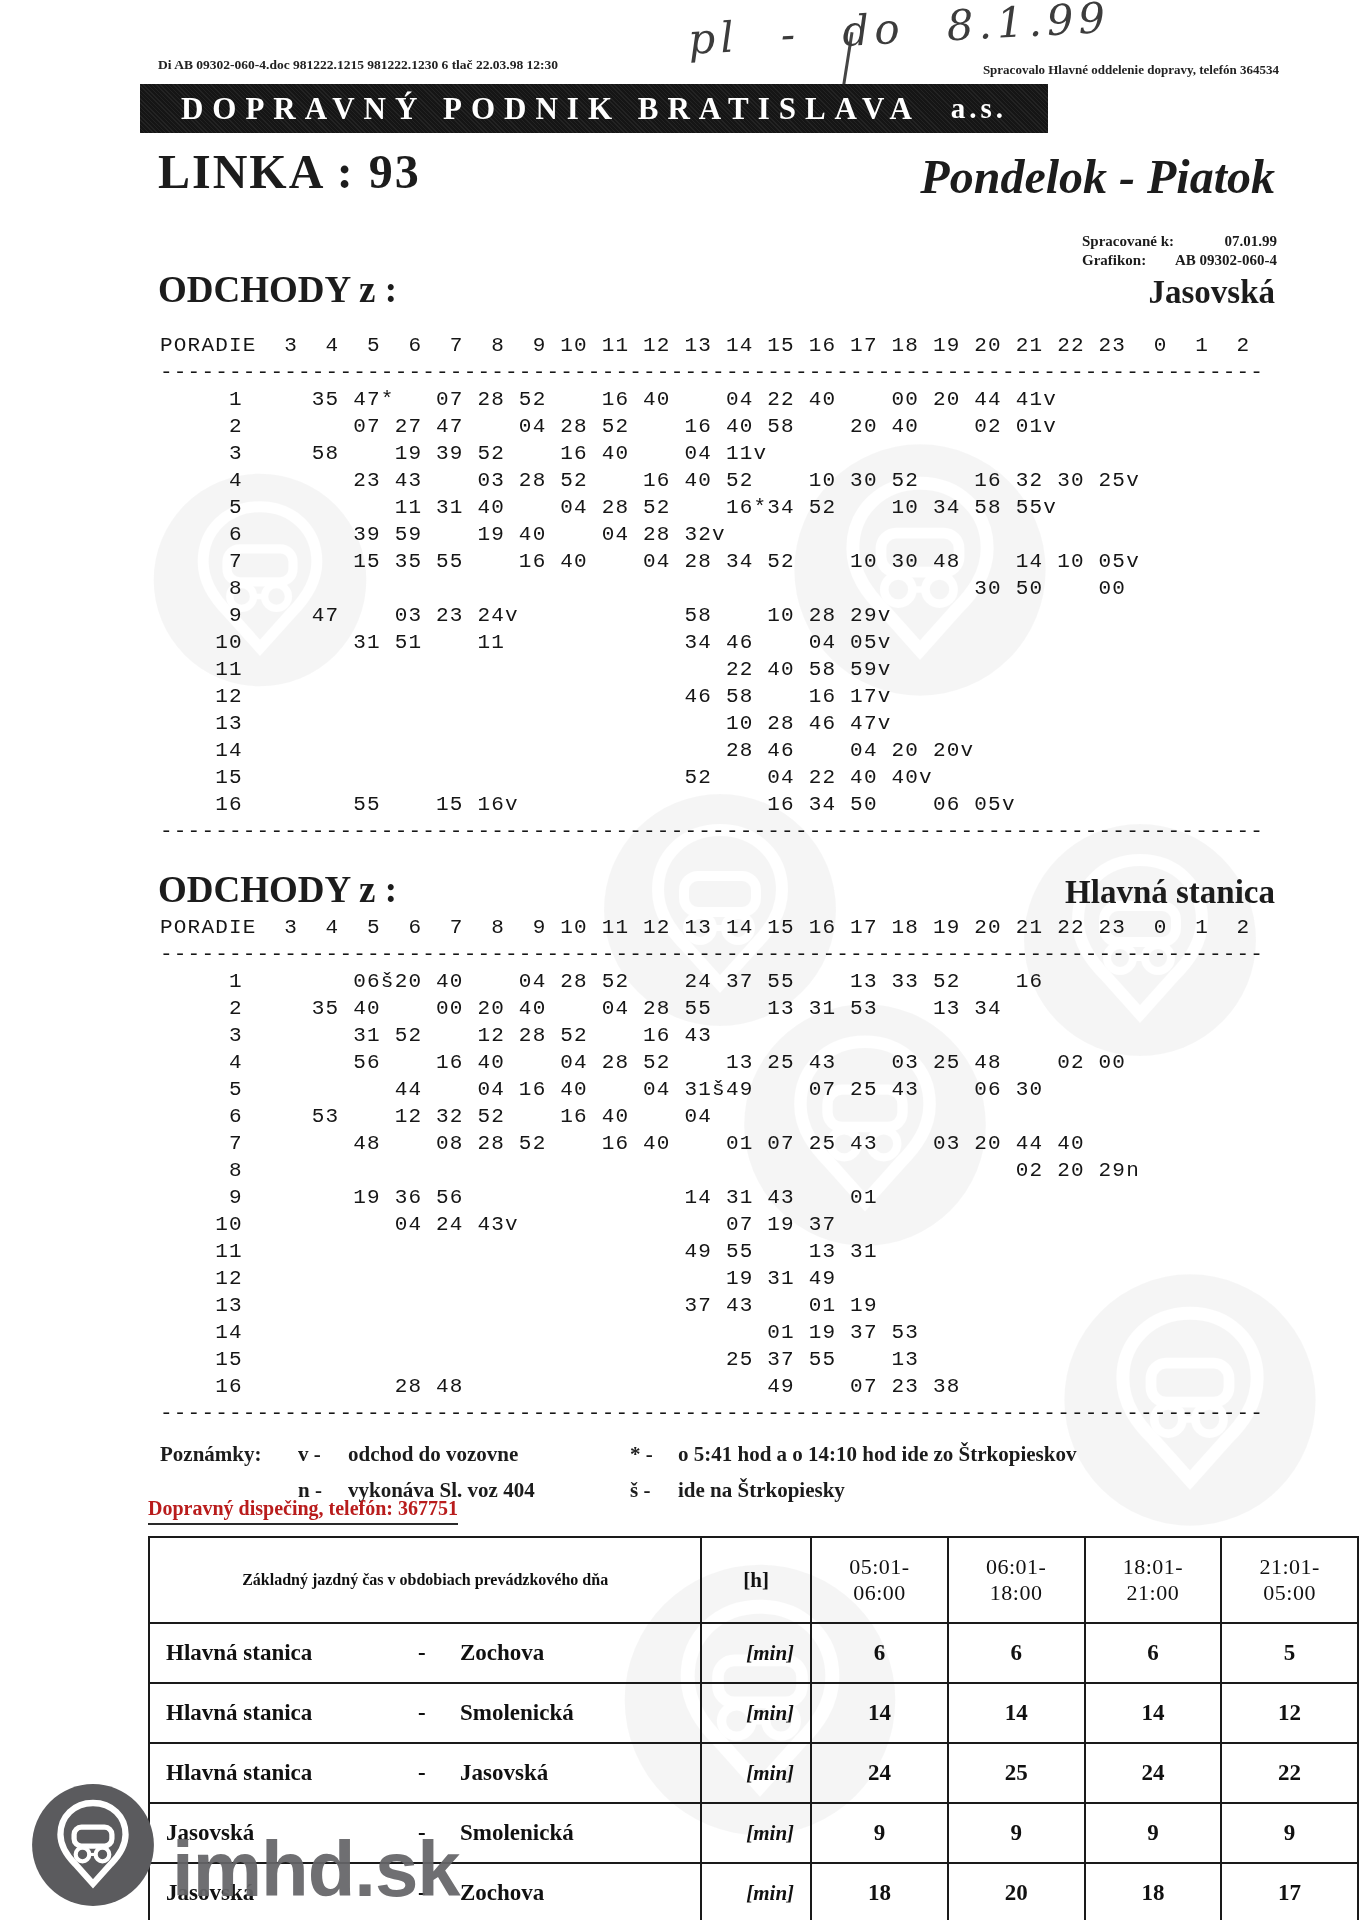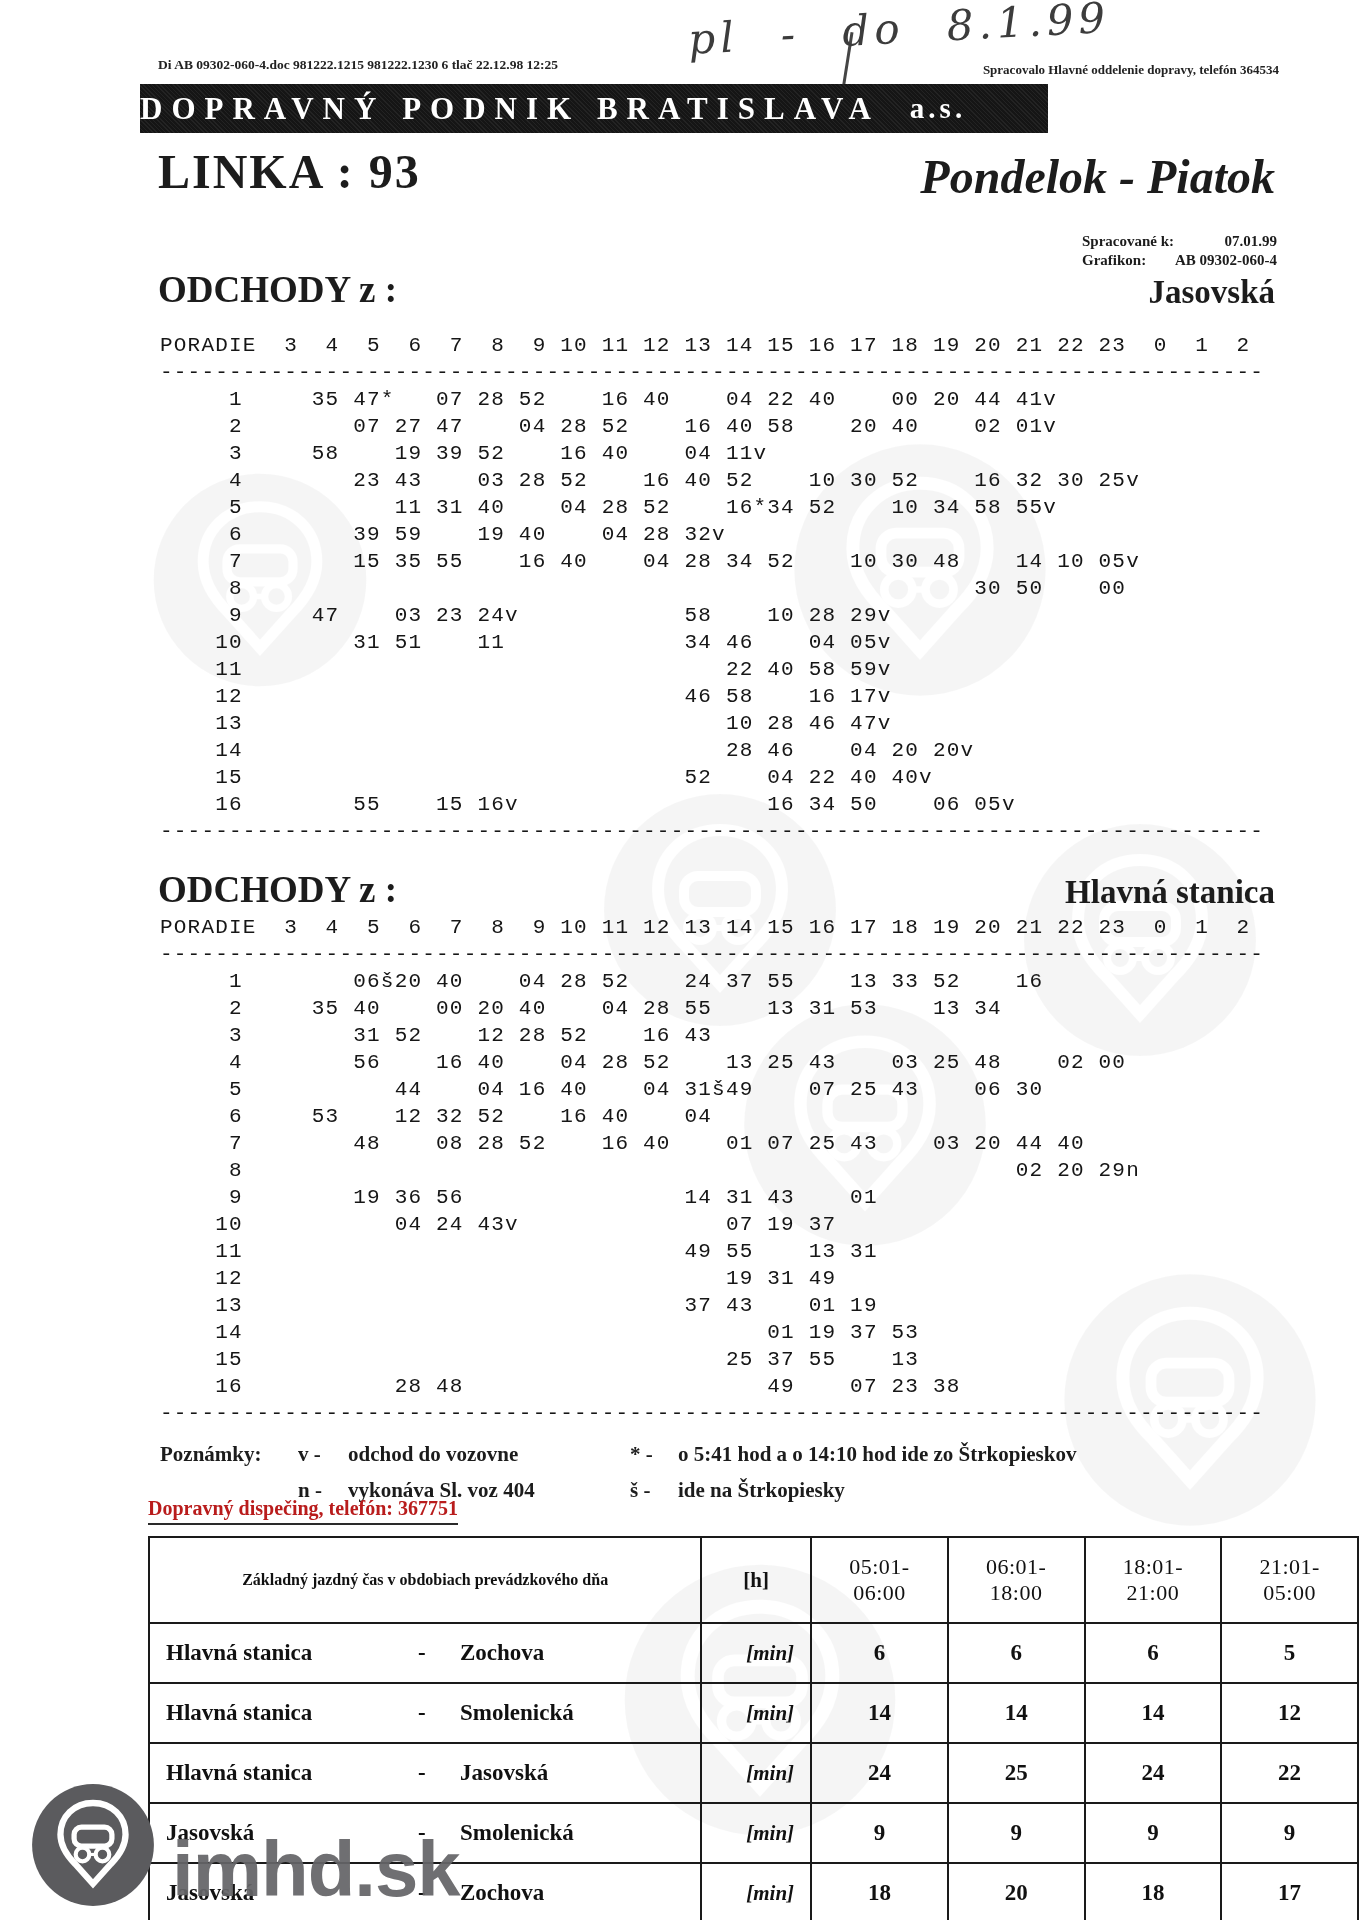--- a/index.html
+++ b/index.html
@@ -8,21 +8,21 @@
   .wm{position:absolute;color:#909090;opacity:.08;z-index:0;pointer-events:none;}
   .fine{position:absolute;font-size:13.5px;font-weight:bold;color:#222;z-index:2;}
   .doc-line{left:158px;top:57px;}
   .proc-by{right:80px;top:62px;font-size:13px;}
   .handwrite{position:absolute;left:688px;top:4px;font-family:"DejaVu Serif",serif;font-style:italic;
              font-size:42px;color:#3c3c3c;transform:rotate(-3deg);letter-spacing:5px;word-spacing:24px;z-index:2;}
   .pen-stroke{position:absolute;left:846px;top:32px;width:3px;height:58px;background:#454545;
               transform:rotate(9deg);z-index:0;}
   .banner{position:absolute;left:140px;top:84px;width:908px;height:49px;background:#151515;
           background-image:repeating-linear-gradient(45deg,rgba(255,255,255,.06) 0 1px,transparent 1px 3px);
-          display:flex;align-items:center;gap:30px;z-index:1;}
+          display:flex;align-items:center;justify-content:center;gap:30px;z-index:1;}
   .banner .main{color:#fff;font-weight:bold;font-size:31px;letter-spacing:9px;white-space:nowrap;}
   .banner .suffix{color:#fff;font-weight:bold;font-size:29px;letter-spacing:4px;}
   .line-title{position:absolute;left:158px;top:144px;font-size:48px;font-weight:bold;letter-spacing:2px;z-index:1;}
   .validity{position:absolute;right:84px;top:149px;font-size:48px;font-weight:bold;font-style:italic;z-index:1;}
   .meta{position:absolute;right:82px;top:232px;width:195px;font-size:15px;font-weight:bold;z-index:1;}
   .meta .mrow{display:flex;justify-content:space-between;line-height:19px;}
   .sec-title{position:absolute;left:158px;font-size:37px;font-weight:bold;z-index:1;}
   .sec-stop{position:absolute;right:84px;font-size:33px;font-weight:bold;z-index:1;}
   #sec1-title{top:268px;} #sec1-stop{top:274px;}
   #sec2-title{top:868px;} #sec2-stop{top:874px;}
@@ -86,21 +86,21 @@
   <svg class="wm" style="left:740px;top:1000px" width="250" height="250">
       <use href="#imhd-pin"></use>
     </svg>
   <svg class="wm" style="left:1060px;top:1270px" width="260" height="260">
       <use href="#imhd-pin"></use>
     </svg>
   <svg class="wm" style="left:620px;top:1560px" width="280" height="280">
       <use href="#imhd-pin"></use>
     </svg>
 
-  <div class="fine doc-line">Di AB 09302-060-4.doc 981222.1215 981222.1230  6 tlač 22.12.98 12:25</div>
+  <div class="fine doc-line">Di AB 09302-060-4.doc 981222.1215 981222.1230  6 tlač 22.03.98 12:30</div>
   <div class="fine proc-by">Spracovalo Hlavné oddelenie dopravy, telefón 364534</div>
 
   <div class="handwrite">pl - do 8.1.99</div>
   <div class="pen-stroke"></div>
 
   <div class="banner">
     <span class="main">DOPRAVNÝ PODNIK BRATISLAVA</span>
     <span class="suffix">a.s.</span>
   </div>
 

